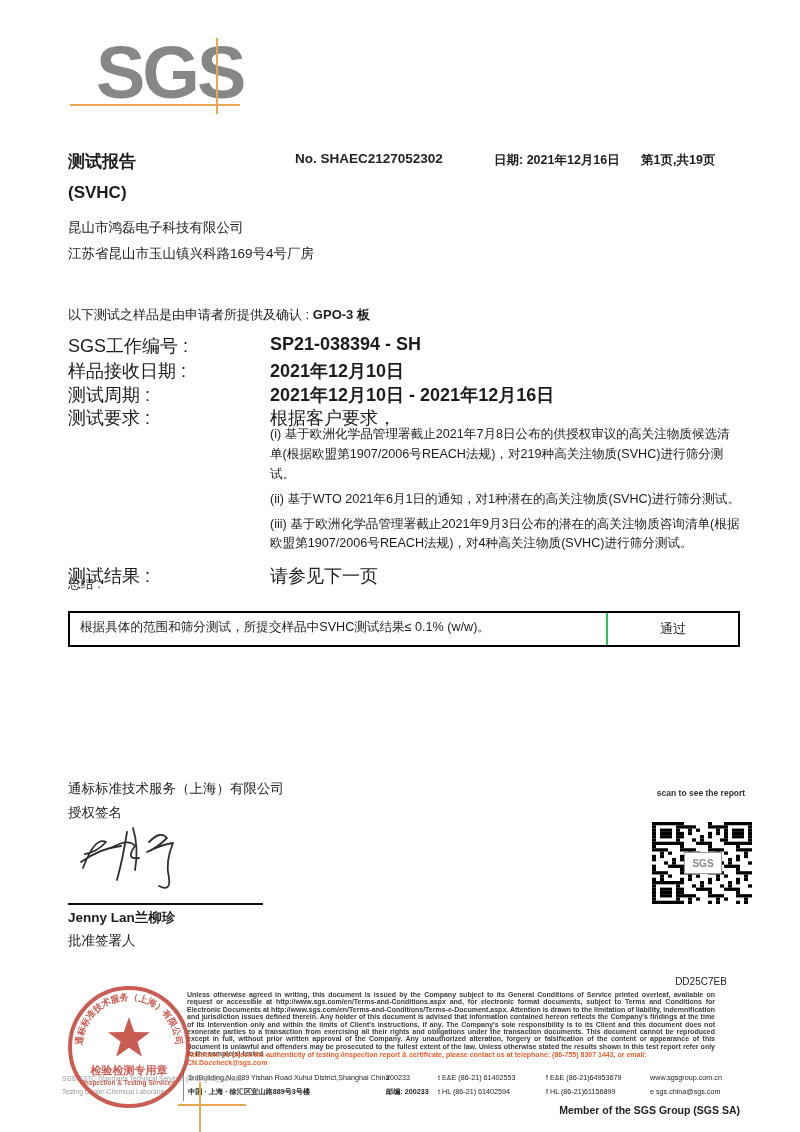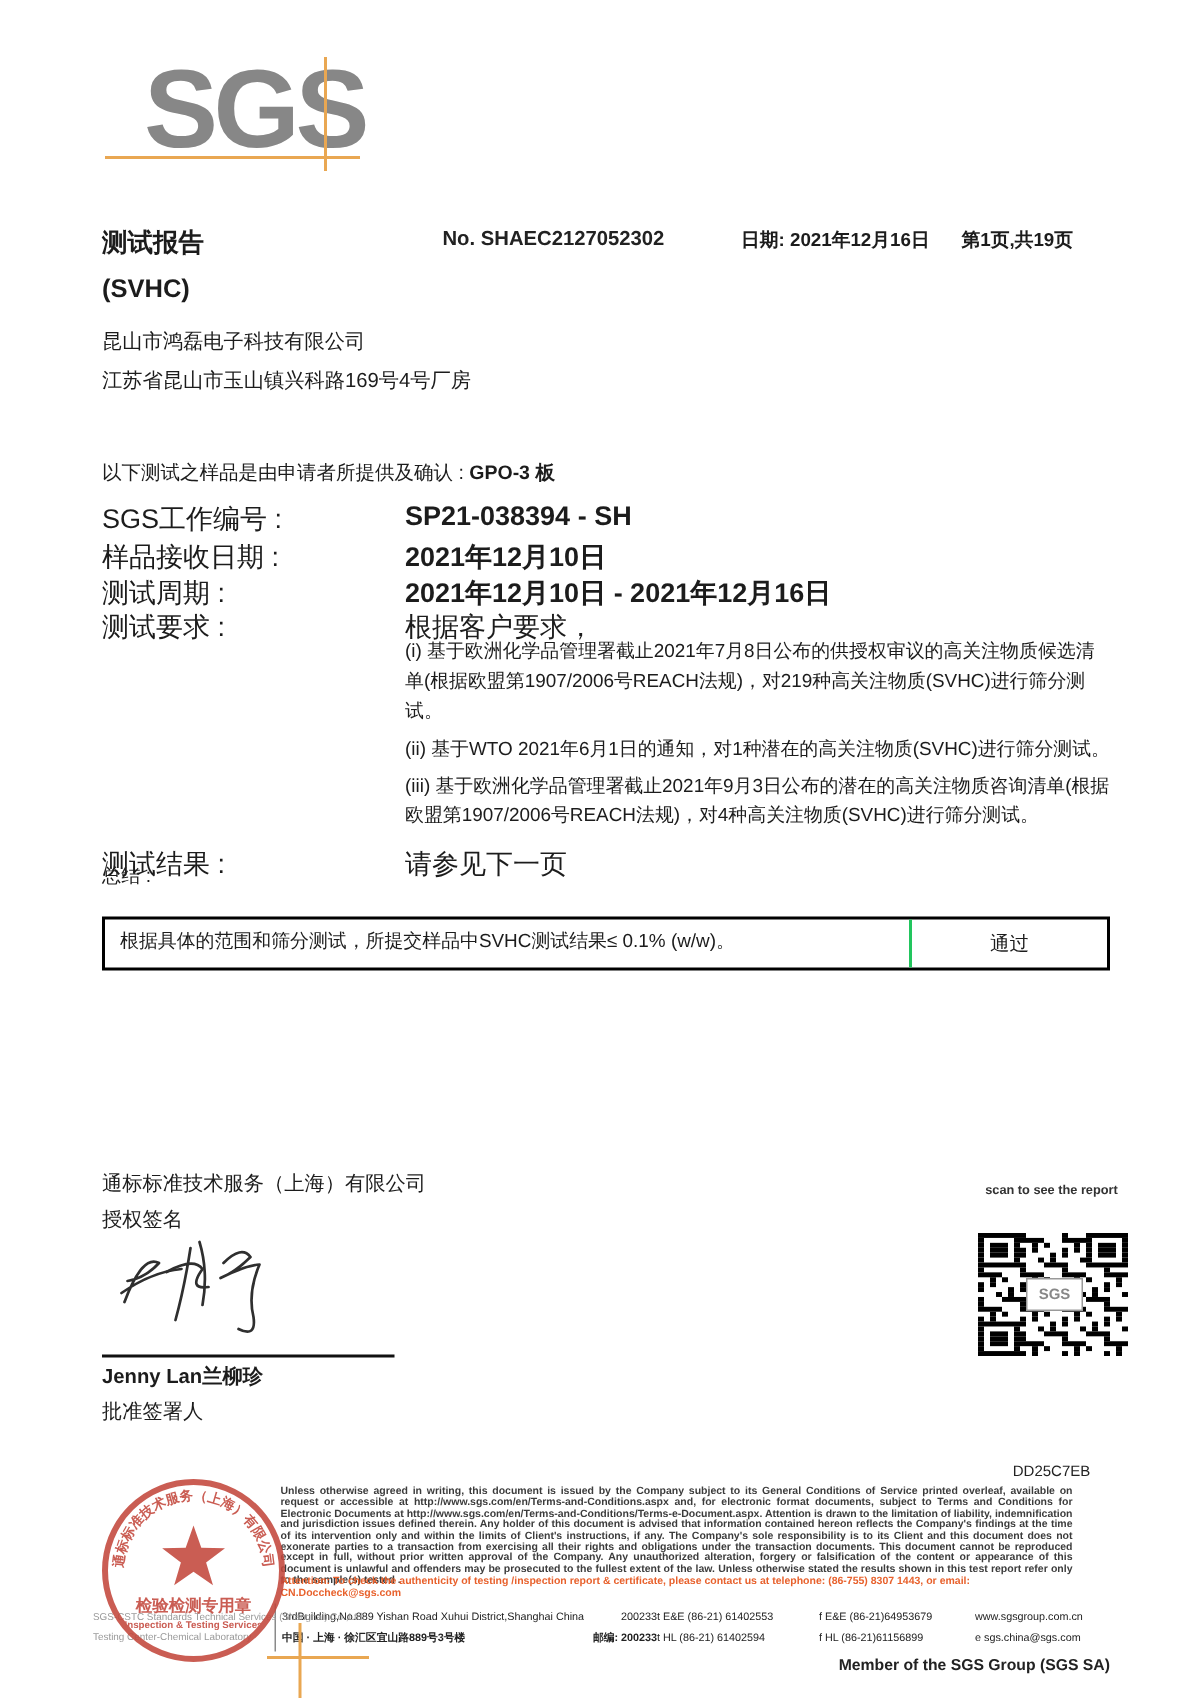--- a/index.html
+++ b/index.html
@@ -56,21 +56,21 @@
   .lab-lines{left:62px;top:1073px;font-size:6.6px;color:#9a9a9a;line-height:1.9;z-index:1;}
   .stamp{left:66px;top:984px;z-index:2;opacity:0.88;}
   .legal{left:187px;top:991px;width:528px;font-size:7px;line-height:1.06;font-weight:700;
          color:#3c3c3c;text-align:justify;}
   .attention{left:187px;top:1051px;width:528px;font-size:7px;line-height:1.1;font-weight:700;
              color:#e8612c;text-align:left;}
   .addr-divider{left:183px;top:1069px;width:1px;height:32px;background:#8a8a8a;}
   .addr{left:188px;top:1071px;width:552px;font-size:7.2px;color:#222;}
   .addr .r{display:flex;gap:0;align-items:baseline;line-height:14px;white-space:nowrap;}
   .addr .a{width:198px;}
-  .addr .p{width:52px;text-align:right;}
+  .addr .p{width:52px;}
   .addr .t{width:108px;}
   .addr .f{width:104px;}
   .addr .w{width:88px;}
   .addr .cn{font-weight:700;}
   .member{left:480px;top:1104px;width:260px;text-align:right;font-size:10.5px;font-weight:700;color:#222;}
   .crop-h-bot{left:178px;top:1104px;width:68px;height:2px;}
   .crop-v-bot{left:199px;top:1082px;width:2px;height:50px;}
 </style>
 </head>
 <body>

